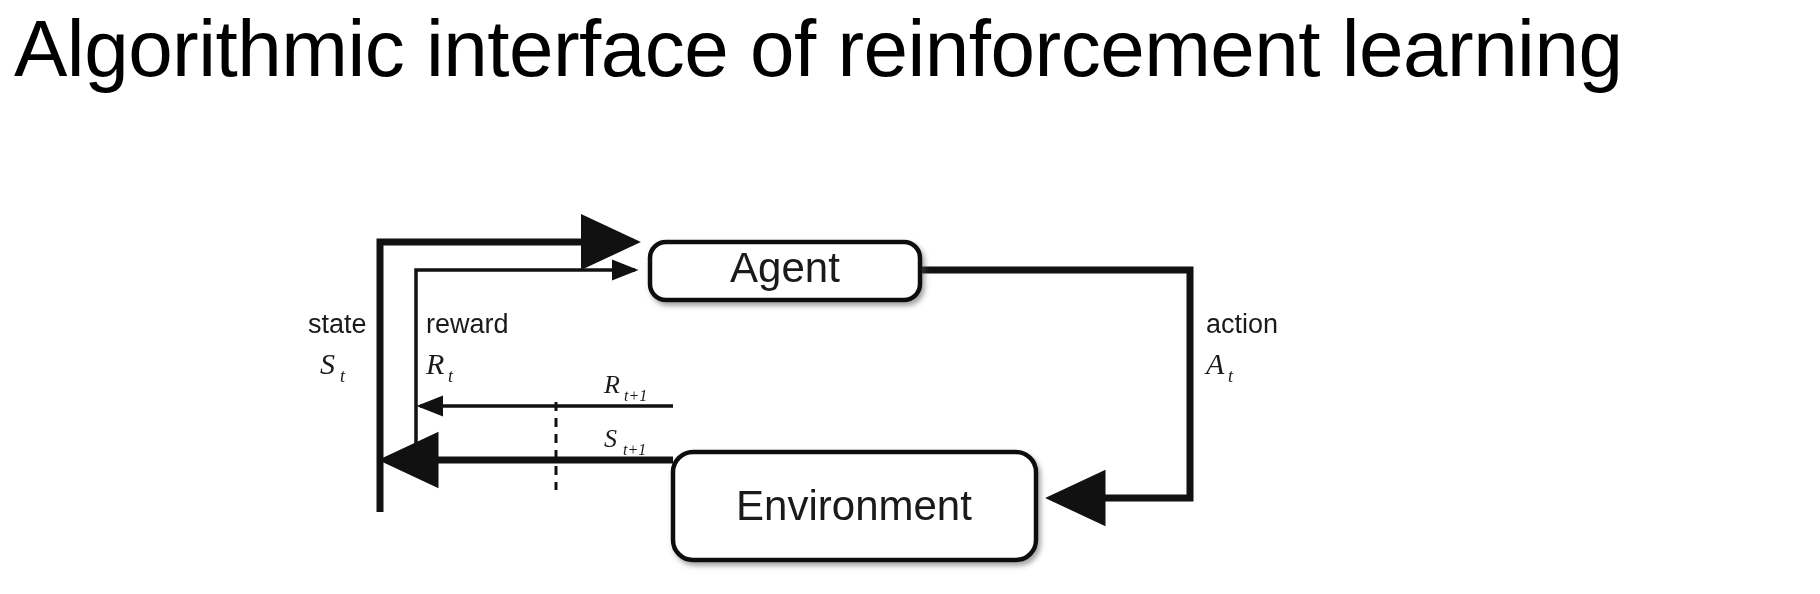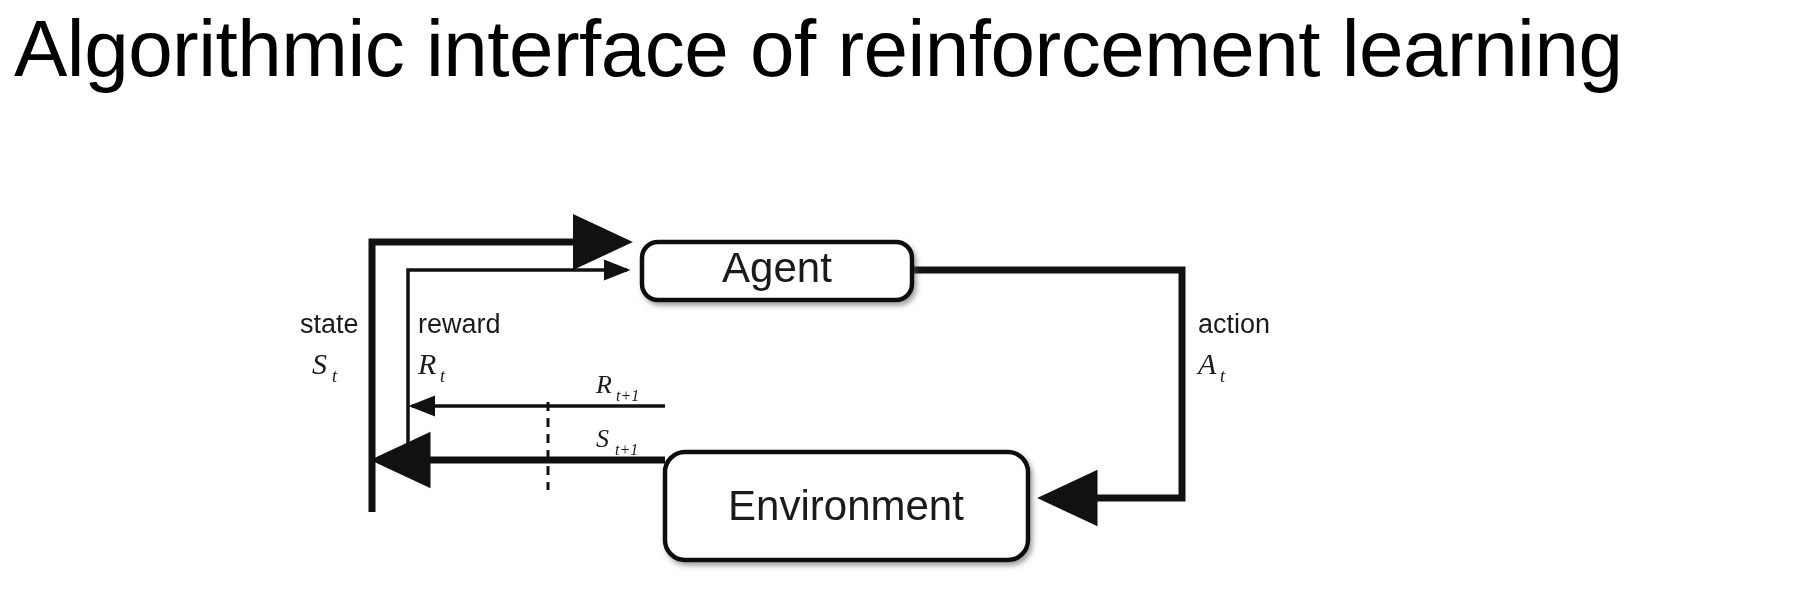--- a/index.html
+++ b/index.html
@@ -29,21 +29,21 @@
     font-family: "Liberation Sans", sans-serif;
     font-size: 80px;
     font-weight: 400;
     line-height: 1.18;
     letter-spacing: -0.5px;
     color: #000000;
     white-space: nowrap;
   }
   .diagram-wrap {
     position: absolute;
-    left: 0px;
+    left: 8px;
     top: 150px;
     width: 1450px;
     height: 444px;
   }
   svg.rl-diagram {
     display: block;
     width: 1450px;
     height: 444px;
   }
   .box-label {

